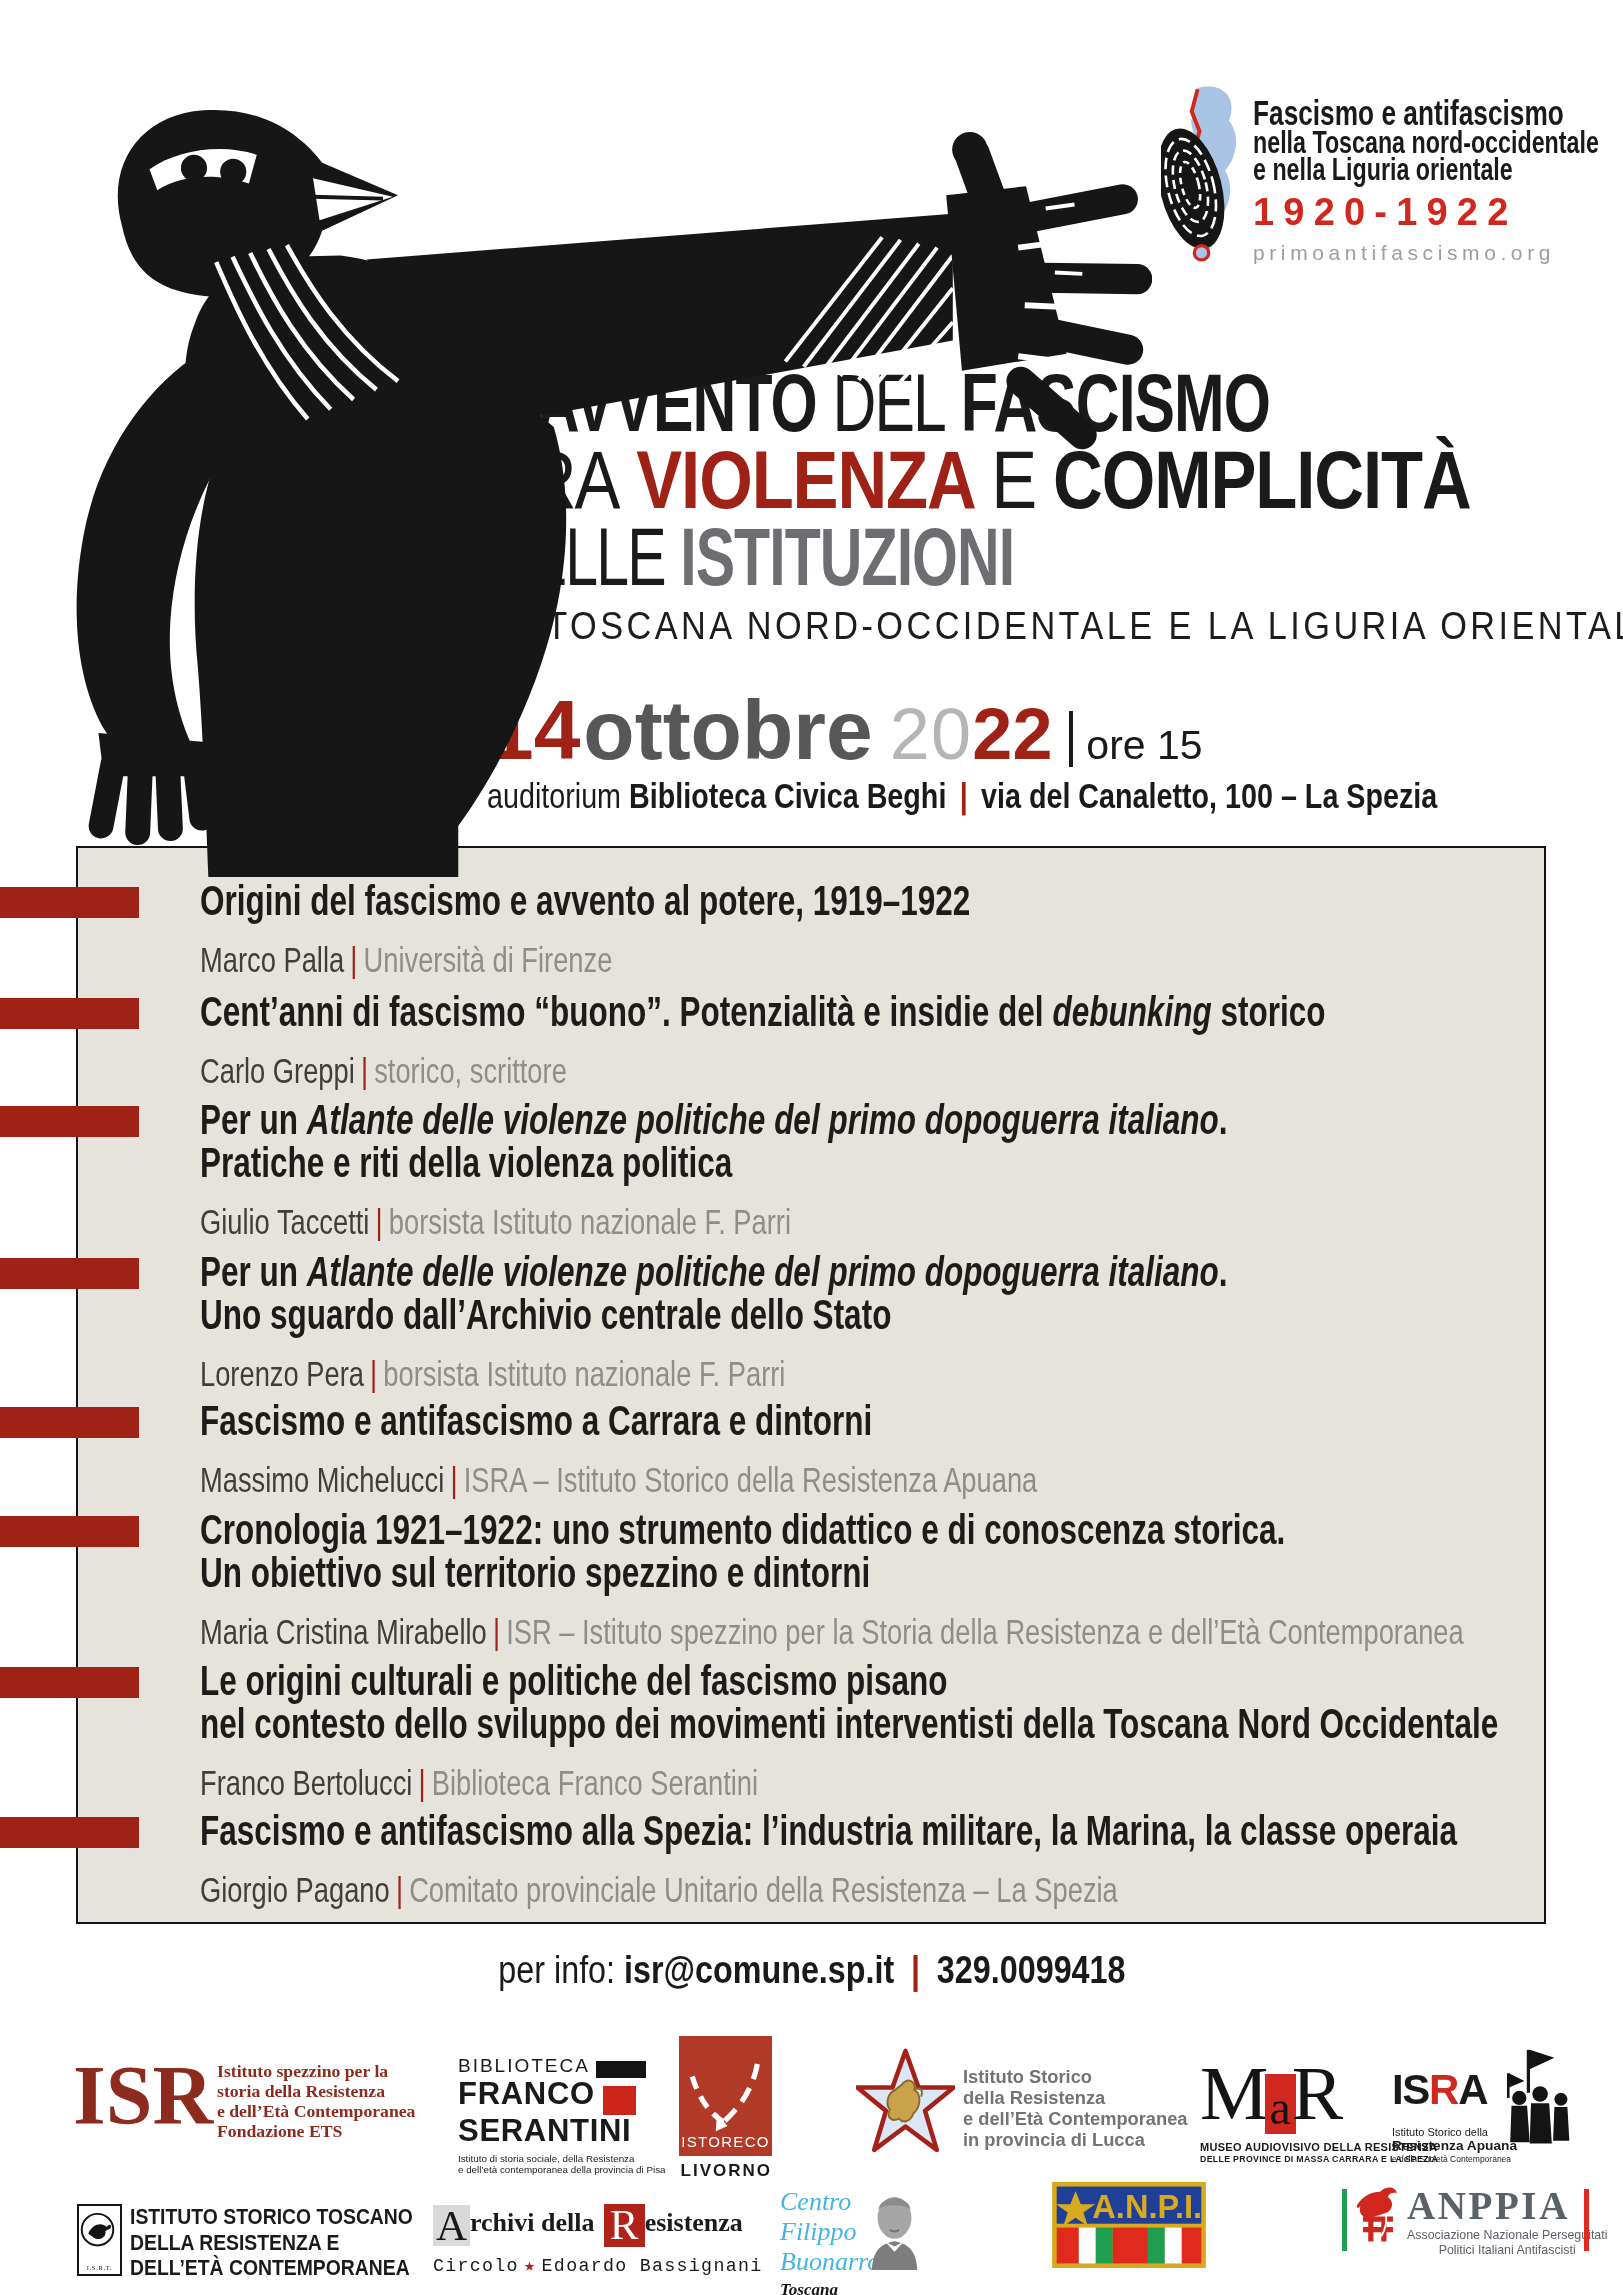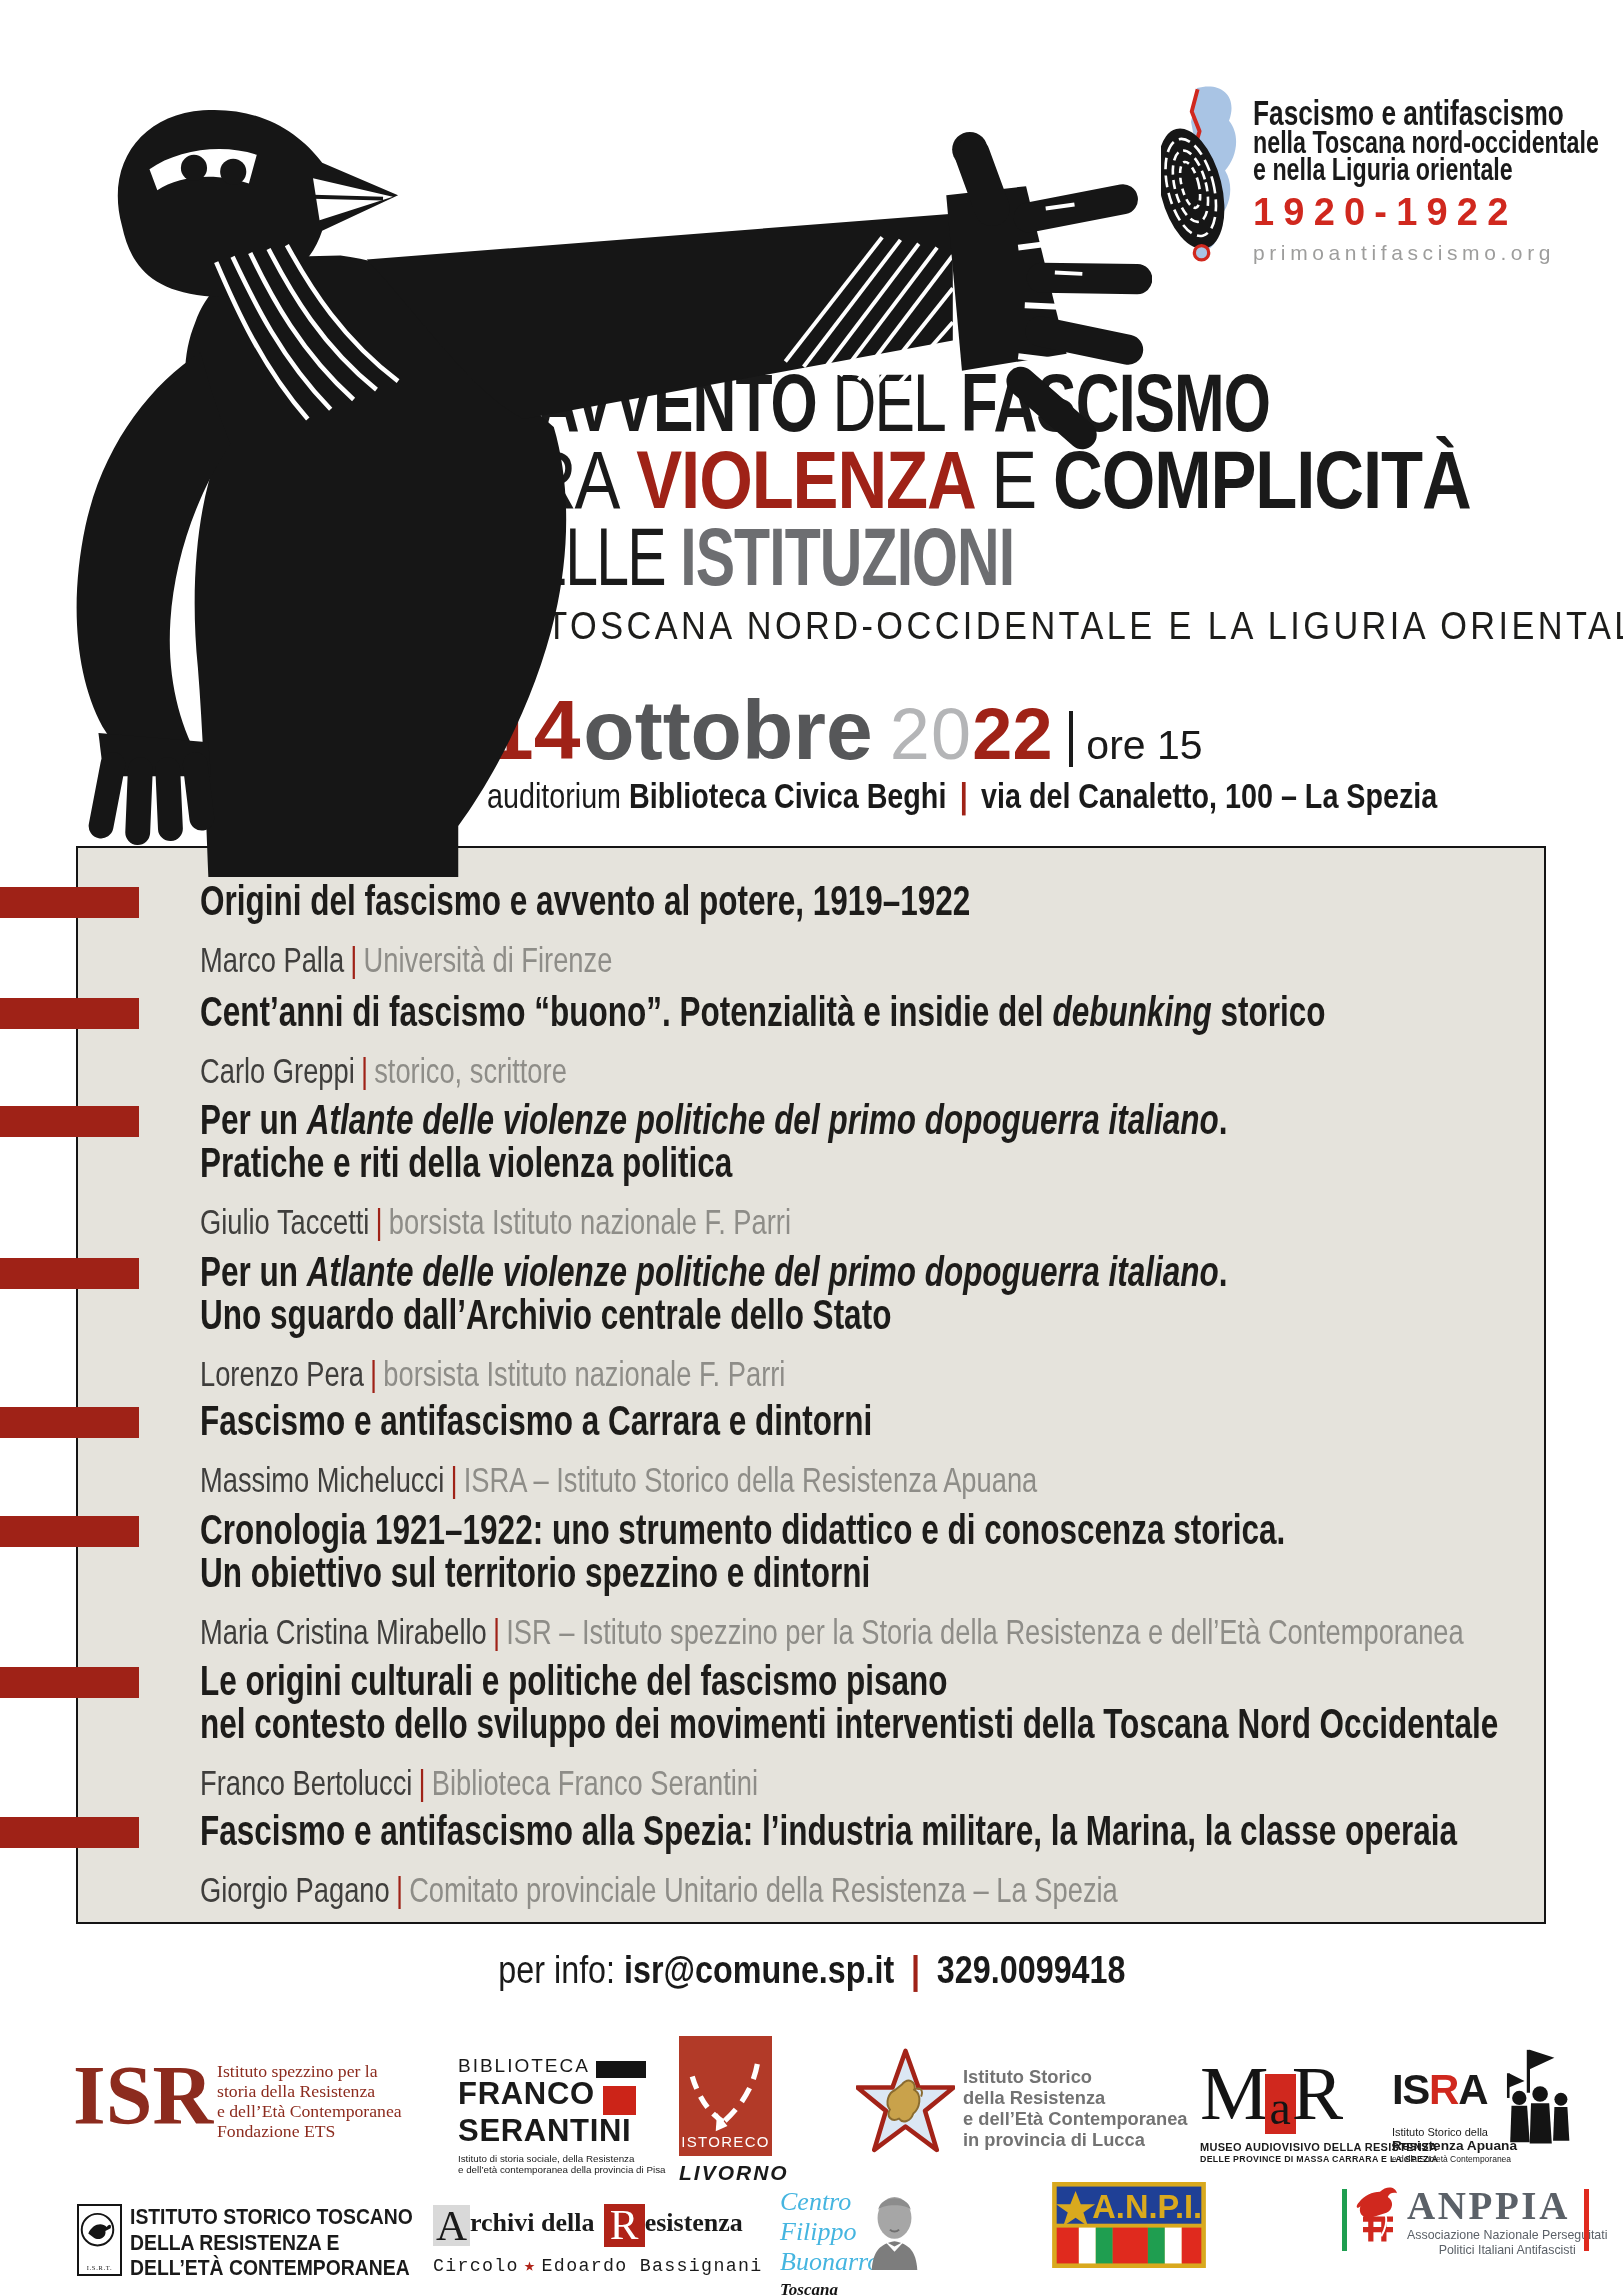--- a/index.html
+++ b/index.html
@@ -55,30 +55,30 @@
   
   .infoline{left:0;right:0;top:1949px;text-align:center;font-size:38px;}
   .info-light{font-weight:normal;}
   .info-bold{font-weight:bold;}
   .info-pipe{color:#9f2217;font-weight:bold;padding:0 9.2px;}
 
   
   .serif{font-family:"Liberation Serif",serif;}
   .mono{font-family:"Liberation Mono",monospace;}
   .isr-abbr{font-size:84px;font-weight:bold;color:#8c2b1e;line-height:65px;}
-  .isr-lines{font-size:17.7px;font-weight:normal;color:#8c2b1e;line-height:20px;}
+  .isr-lines{font-size:17.7px;font-weight:bold;color:#8c2b1e;line-height:20px;}
   .ser-top{font-size:19px;letter-spacing:2px;font-weight:normal;}
   .ser-rect{display:inline-block;width:50px;height:17px;background:#141414;margin-left:6.5px;vertical-align:middle;}
   .ser-name{font-size:31px;font-weight:bold;letter-spacing:0.7px;line-height:32px;}
   .ser-red{display:inline-block;width:33px;height:29px;background:#cc2418;margin-left:7.9px;vertical-align:middle;}
   .ser-sub{font-size:9.8px;line-height:11.8px;color:#222;}
   .istoreco-box{width:93px;height:120px;background:#b23a28;position:relative;}
   .istoreco-name{position:absolute;left:0;right:0;bottom:6.5px;text-align:center;color:#fff;
                  font-size:15px;letter-spacing:1.3px;font-weight:normal;}
-  .istoreco-city{font-size:21px;font-style:italic;font-weight:bold;margin-top:5.2px;text-align:right;letter-spacing:2px;}
+  .istoreco-city{font-size:17px;font-weight:bold;margin-top:5.2px;text-align:right;letter-spacing:2px;}
   .lucca-lines{font-size:18.3px;font-weight:bold;color:#737373;line-height:21px;}
   .mar-m,.mar-r{font-size:77px;line-height:65px;font-weight:normal;color:#141414;}
   .mar-a-box{display:inline-block;width:31px;height:60px;background:#d0281e;text-align:center;vertical-align:-5.2px;margin:0 -3.9px;}
   .mar-a{font-size:48px;line-height:67px;color:#141414;}
   .mar-sub1{font-size:11px;font-weight:bold;letter-spacing:0.3px;margin-top:6.5px;}
   .mar-sub2{font-size:8.8px;font-weight:bold;letter-spacing:0.3px;margin-top:1.3px;}
   .isra-name{font-size:42px;font-weight:bold;line-height:58px;letter-spacing:-1.3px;}
   .isra-red{color:#d0281e;}
   .isra-sub1{font-size:11px;margin-top:6.5px;}
   .isra-sub2{font-size:13.7px;font-weight:bold;}

